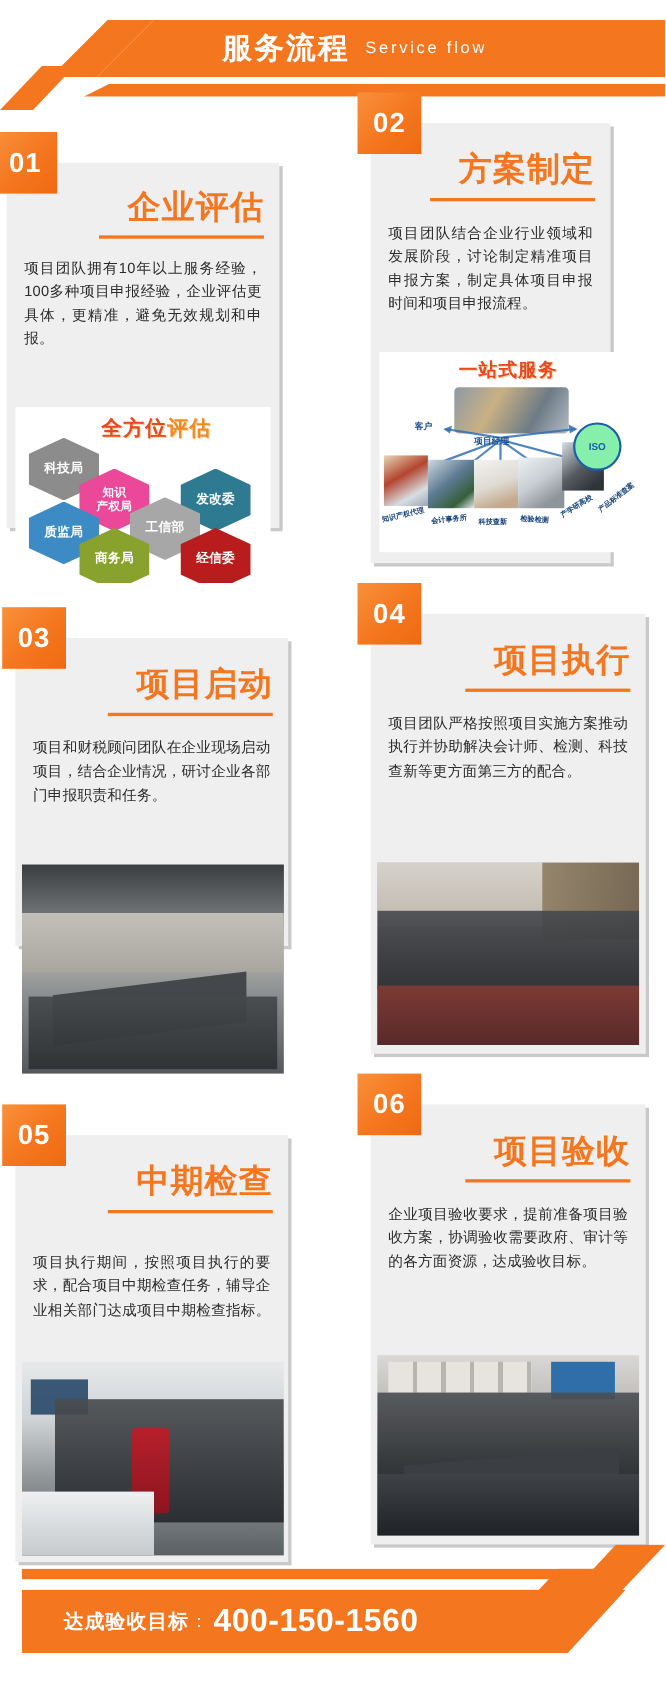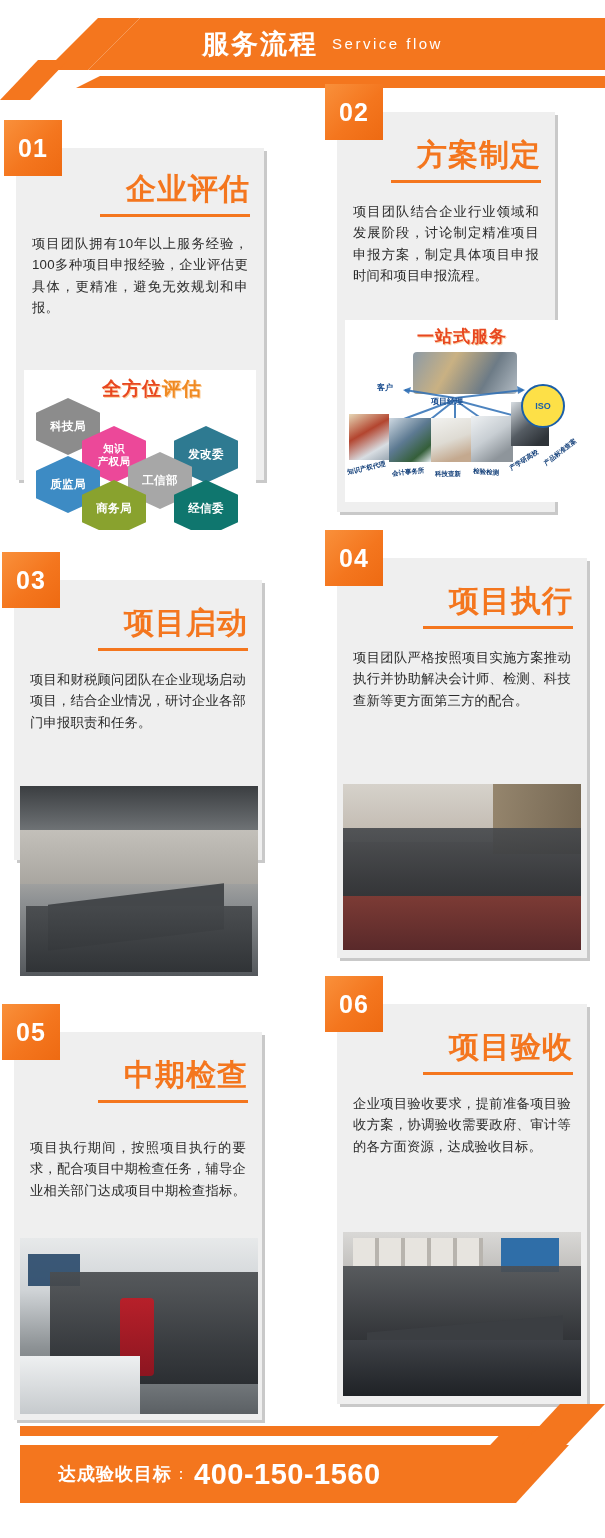--- a/index.html
+++ b/index.html
@@ -107,21 +107,21 @@
   .os-node {
     position: absolute; font-size: 8px; color: #1b4e8f; font-weight: bold;
     white-space: nowrap;
   }
   .os-leaf {
     position: absolute; font-size: 6.5px; color: #14407a; font-weight: bold;
     white-space: nowrap;
   }
   .os-badge {
     position: absolute; border-radius: 50%;
-    border: 2px solid #1B5FA8; background: #fde047;
+    border: 2px solid #1B5FA8; background: #86efac;
     display:flex;align-items:center;justify-content:center;
     color:#1B5FA8; font-size: 9px; font-weight: bold;
   }
 
   
   .footer { position: absolute; left: 0; top: 1426px; width: 605px; height: 112px; }
   .ft-thin {
     position: absolute; left: 20px; top: 0; width: 585px; height: 10px;
     background: #F4761E;
     clip-path: polygon(0 0, 521px 0, 507px 10px, 0 10px);
@@ -161,21 +161,21 @@
     <div class="hdr-wedge"></div>
     <div class="hdr-wedge2"></div>
     <div class="hdr-band-main"></div>
     <div class="hdr-band-thin"></div>
     <div class="hdr-title-wrap">
       <div class="hdr-title-cn">服务流程</div>
       <div class="hdr-title-en">Service flow</div>
     </div>
   </div>
 
-  <div class="card" style="left:16px; top:148px; width:248px; height:332px;">
+  <div class="card" style="left:6px; top:148px; width:248px; height:332px;">
     <div class="num-badge">01</div>
     <div class="card-title" style="margin-top:24px;">企业评估</div>
     <div class="title-rule" style="width:150px;"></div>
     <div class="card-body">项目团队拥有10年以上服务经验，100多种项目申报经验，企业评估更具体，更精准，避免无效规划和申报。</div>
 
     <div class="hex-wrap" style="left:8px; top:222px; width:232px; height:160px;">
       <div class="hex-title" style="left:78px; top:6px;">
         <span>全方位</span><i>评估</i>
       </div>
       <div class="hex" style="left:12px; top:28px; background:#8C8C8C;">
@@ -189,21 +189,21 @@
         </div>
       <div class="hex" style="left:12px; top:86px; background:#3D8BC4;">
           <span>质监局</span>
         </div>
       <div class="hex" style="left:104px; top:82px; background:#A7A7A7;">
           <span>工信部</span>
         </div>
       <div class="hex" style="left:58px; top:110px; background:#89A22E;">
           <span>商务局</span>
         </div>
-      <div class="hex" style="left:150px; top:110px; background:#0f766e;">
+      <div class="hex" style="left:150px; top:110px; background:#b91c1c;">
           <span>经信委</span>
         </div>
     </div>
   </div>
 
   <div class="card" style="left:337px; top:112px; width:218px; height:400px;">
     <div class="num-badge">02</div>
     <div class="card-title" style="margin-top:26px;">方案制定</div>
     <div class="title-rule" style="width:150px;"></div>
     <div class="card-body" style="padding-top:18px;">项目团队结合企业行业领域和发展阶段，讨论制定精准项目申报方案，制定具体项目申报时间和项目申报流程。</div>

